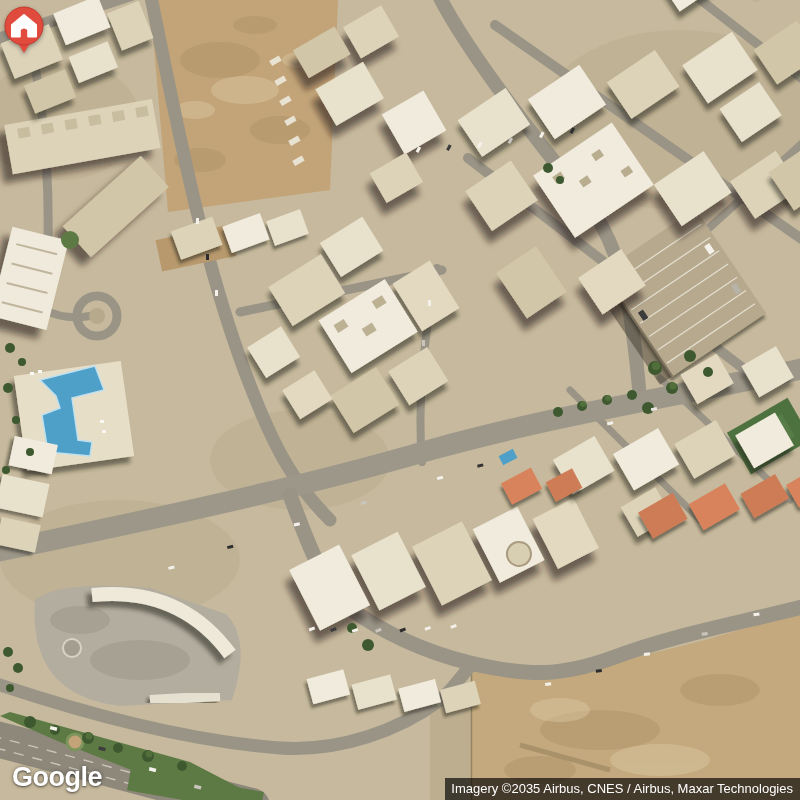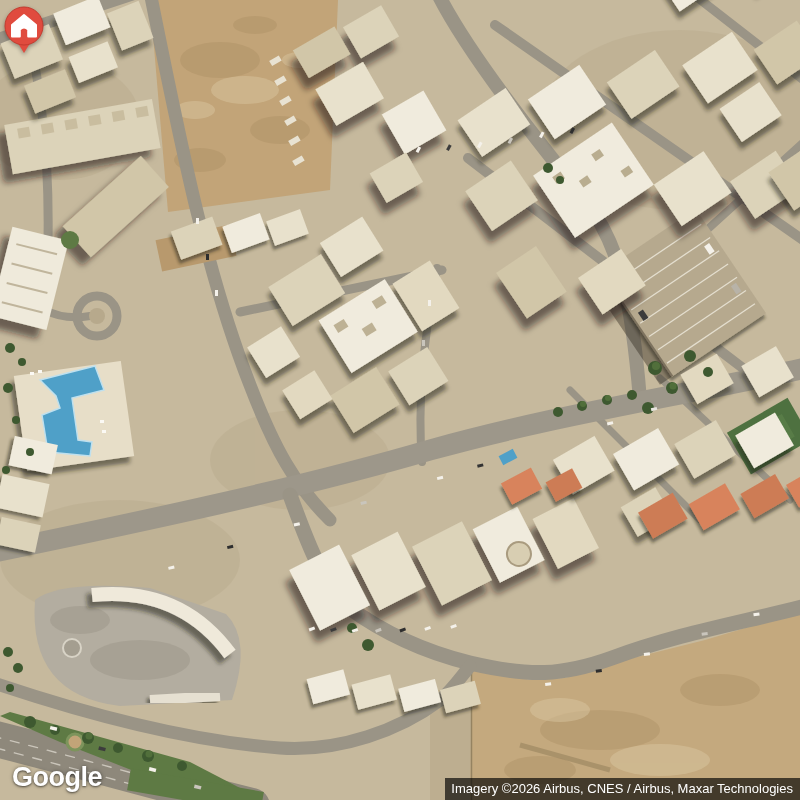--- a/index.html
+++ b/index.html
@@ -383,16 +383,16 @@
 
 <svg class="marker" viewBox="0 0 48 56">
   <polygon points="16,40 32,40 24,53" fill="#E04B3E"></polygon>
   <circle cx="24" cy="26" r="19" fill="#E04B3E" stroke="#C23A2E" stroke-width="1"></circle>
   <path fill="#FFFFFF" stroke="#FFFFFF" stroke-width="2" stroke-linejoin="round" d="M24,15 L12,25 L12,36.5 L19.8,36.5 L19.8,29.5 Q24,25.6 28.2,29.5 L28.2,36.5 L36,36.5 L36,25 Z"></path>
 </svg>
 
 <div class="glogo">Google</div>
 
 <div class="attrib">
-  <span>Imagery ©2026 Airbus, CNES / Airbus, Maxar Technologies</span>
+  <span>Imagery ©2035 Airbus, CNES / Airbus, Maxar Technologies</span>
 </div>
 
 </div>
 
 </body></html>

